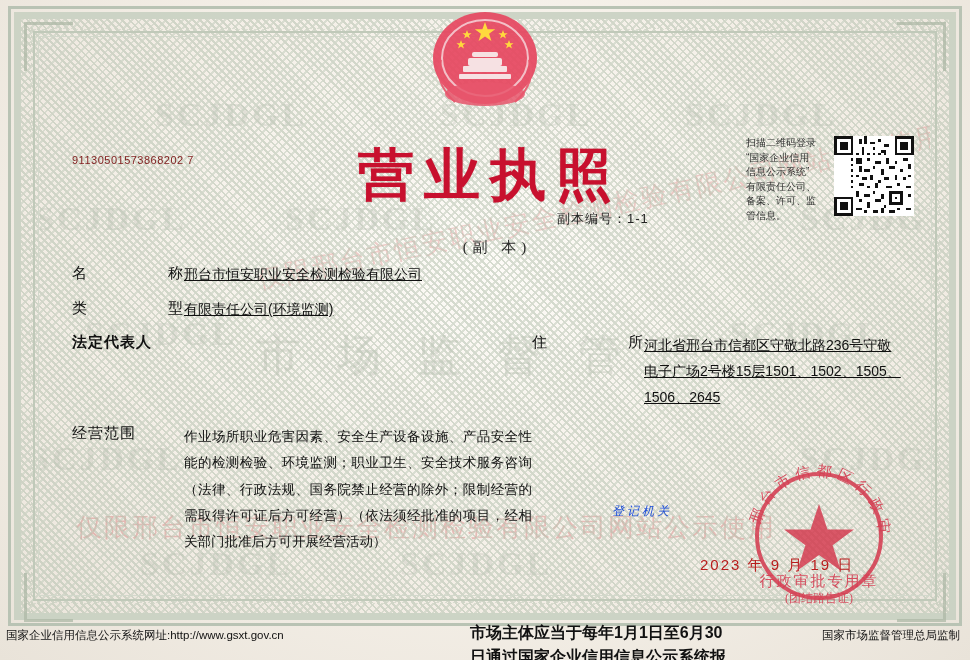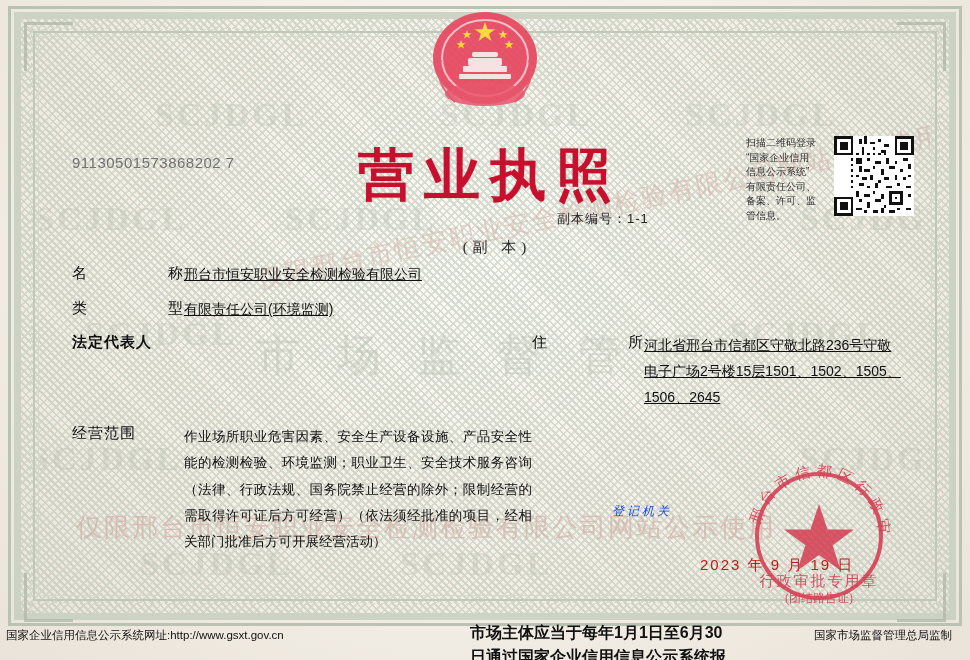--- a/index.html
+++ b/index.html
@@ -178,23 +178,23 @@
     z-index: 5;
   }
   .code-label {
     font-size: 15px;
     letter-spacing: 2px;
     color: #1d1d1d;
   }
   .code-value {
     margin-top: 12px;
     font-family: "Liberation Sans", sans-serif;
-    font-size: 15px;
+    font-size: 11px;
     letter-spacing: 0.5px;
-    color: #737373;
+    color: #7f1d1d;
   }
 
   
   .copy-no {
     position: absolute;
     left: 557px;
     top: 210px;
     font-size: 13px;
     color: #222;
     letter-spacing: 1px;
@@ -294,21 +294,21 @@
     top: 452px;
     width: 168px;
     height: 168px;
     z-index: 7;
     opacity: .92;
   }
 
   
   .footer {
     position: absolute;
-    left: 0; right: 12px;
+    left: 0; right: 4px;
     bottom: 6px;
     height: 34px;
     font-size: 11.5px;
     color: #111;
     z-index: 8;
   }
   .footer-left {
     position: absolute;
     left: 6px;
     top: 8px;

